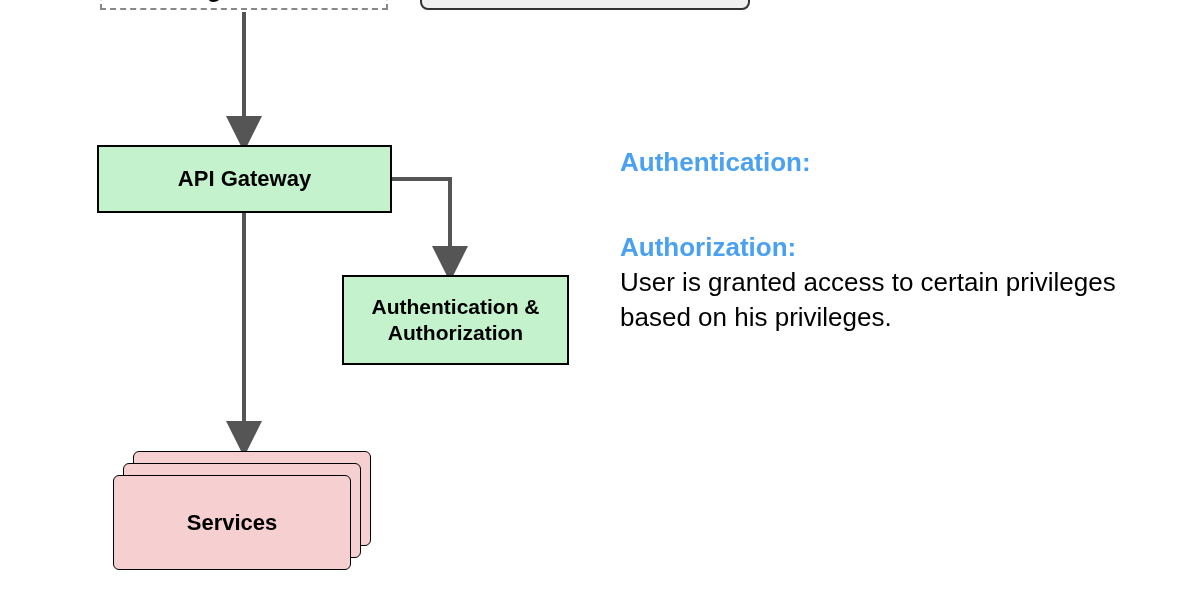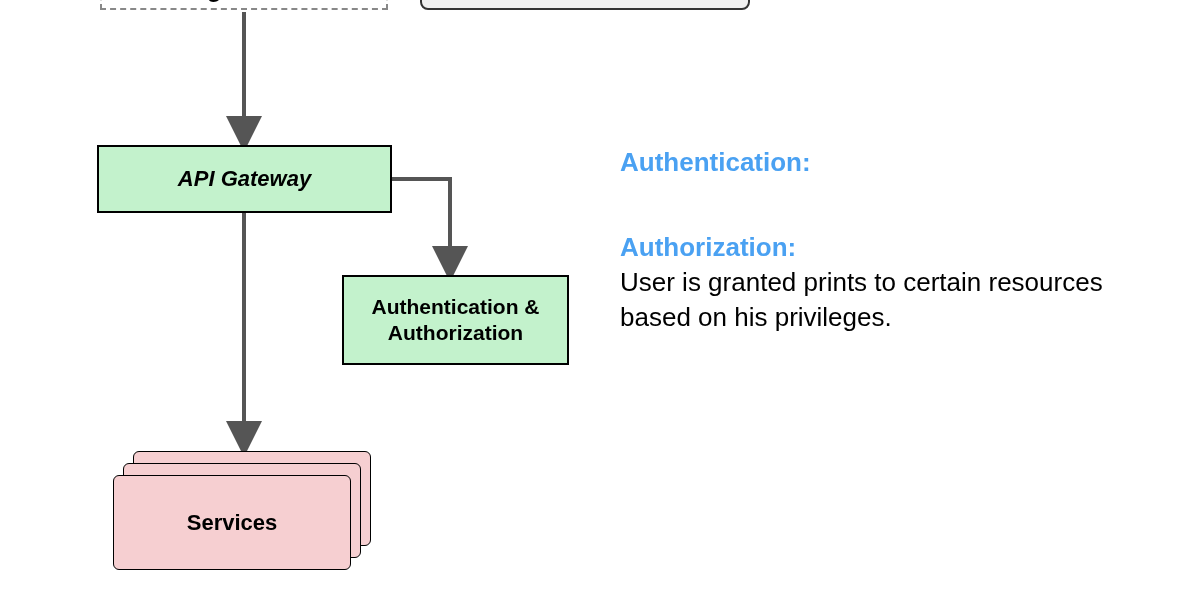--- a/index.html
+++ b/index.html
@@ -48,21 +48,20 @@
     top: -45px;
     width: 330px;
     height: 55px;
   }
   .api-gateway {
     left: 97px;
     top: 145px;
     width: 295px;
     height: 68px;
     font-size: 22px;
-    font-style: italic;
   }
   .auth-box {
     left: 342px;
     top: 275px;
     width: 227px;
     height: 90px;
     font-size: 21px;
     line-height: 1.25;
   }
   .services-stack {
@@ -149,15 +148,15 @@
     <span>Services</span>
   </div>
 </div>
 
 <div class="annotations">
   <div class="para">
     <span class="term">Authentication</span><span class="term">:</span><br>
   </div>
   <div class="para">
     <span class="term">Authorization</span><span class="term">:</span><br>
-    <span>User is granted prints to certain resources based on his privileges.</span>
+    <span>User is granted access to certain privileges based on his privileges.</span>
   </div>
 </div>
 
 </body></html>

